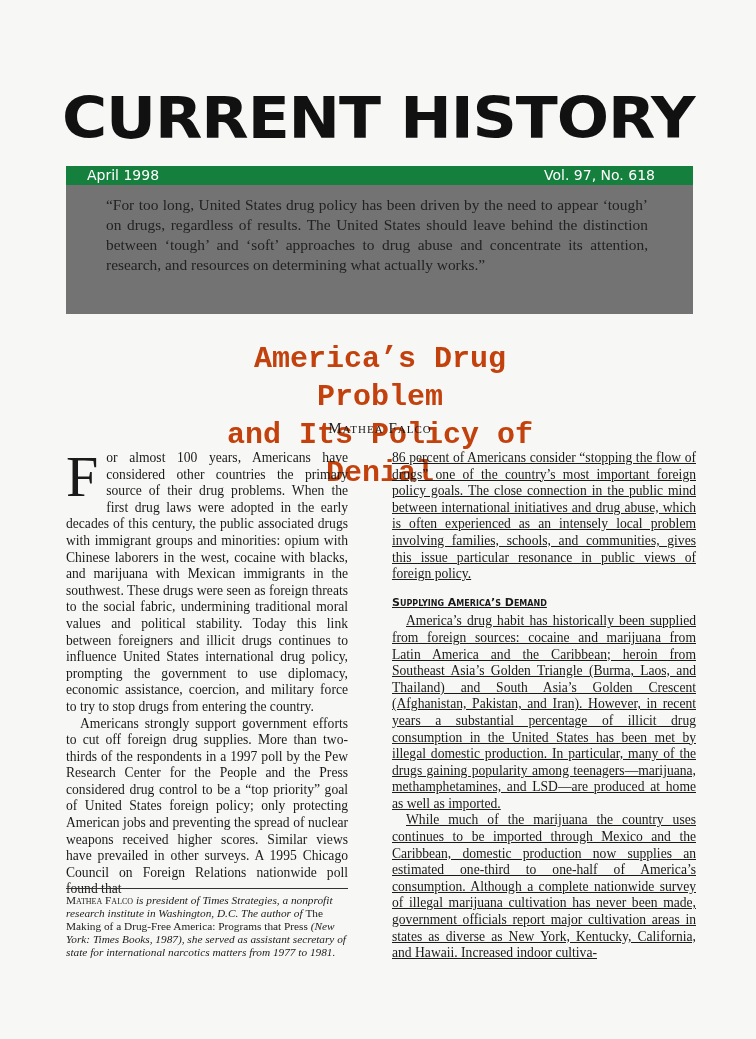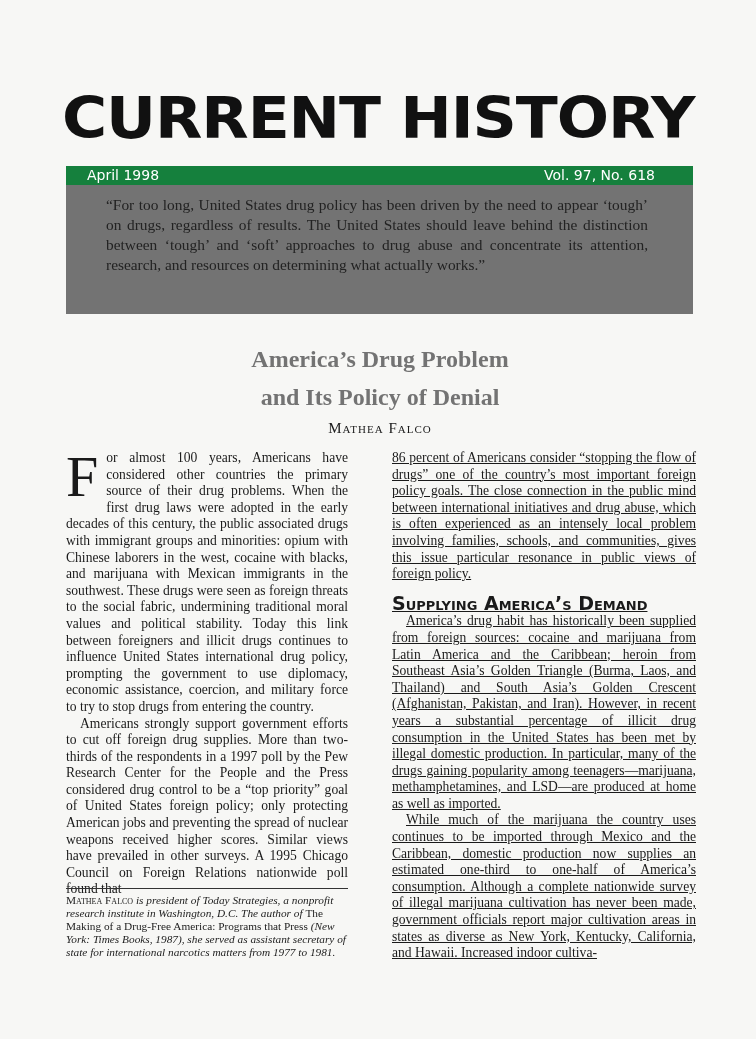--- a/index.html
+++ b/index.html
@@ -30,22 +30,22 @@
     background: #737373;
   }
   .quote-box p {
     margin: 0; position: absolute; left: 40px; top: 10px; width: 542px;
     font-family: "Liberation Serif", "DejaVu Serif", serif;
     font-size: 15.4px; line-height: 20px; text-align: justify; color: #222;
   }
   .title {
     position: absolute; left: 190px; top: 340px; width: 380px;
     text-align: center;
-    font-family: Liberation Serif, serif; font-weight: bold;
-    font-size: 24px; line-height: 38px; color: #737373;
+    font-family: Liberation Mono, monospace; font-weight: bold;
+    font-size: 30px; line-height: 38px; color: #c2410c;
   }
   .byline {
     position: absolute; left: 190px; top: 420px; width: 380px;
     text-align: center; font-family: "Liberation Serif", serif;
     font-size: 15px; font-variant: small-caps; letter-spacing: 1px;
   }
   .col {
     position: absolute; top: 450px;
     font-family: "Liberation Serif", "DejaVu Serif", serif;
     font-size: 13.6px; line-height: 16.6px; text-align: justify; color: #1a1a1a;
@@ -63,21 +63,21 @@
     background: #333;
   }
   .footnote {
     position: absolute; left: 66px; top: 894px; width: 282px;
     font-family: "Liberation Serif", serif; font-size: 11.3px; line-height: 13px;
     font-style: italic; color: #222;
   }
   .footnote .sc { font-style: normal; font-variant: small-caps; }
   .section-head {
     font-family: "DejaVu Sans", "Liberation Sans", sans-serif;
-    font-weight: bold; font-variant: small-caps; font-size: 19px;
+    font-weight: bold; font-variant: small-caps; font-size: 11px;
     margin: 12px 0 2px 0 !important; text-align: left;
   }
 </style>
 </head>
 <body>
 
 <div class="masthead">CURRENT HISTORY</div>
 
 <div class="black-bar">
   <span class="date">April 1998</span>
@@ -94,21 +94,21 @@
 </div>
 <div class="byline">Mathea Falco</div>
 
 <div class="col col-left">
   <p><span class="dropcap">F</span><span>or almost 100 years, Americans have considered other countries the primary source of their drug problems. When the first drug laws were adopted in the early decades of this century, the public associated drugs with immigrant groups and minorities: opium with Chinese laborers in the west, cocaine with blacks, and marijuana with Mexican immigrants in the southwest. These drugs were seen as foreign threats to the social fabric, undermining traditional moral values and political stability. Today this link between foreigners and illicit drugs continues to influence United States international drug policy, prompting the government to use diplomacy, economic assistance, coercion, and military force to try to stop drugs from entering the country.</span></p>
   <p class="indent">Americans strongly support government efforts to cut off foreign drug supplies. More than two-thirds of the respondents in a 1997 poll by the Pew Research Center for the People and the Press considered drug control to be a “top priority” goal of United States foreign policy; only protecting American jobs and preventing the spread of nuclear weapons received higher scores. Similar views have prevailed in other surveys. A 1995 Chicago Council on Foreign Relations nationwide poll found that</p>
 </div>
 
 <div class="rule"></div>
 <div class="footnote">
-  <span class="sc">Mathea Falco</span><span> is president of Today Strategies, a nonprofit research institute in Washington, D.C. The author of </span><span style="font-style:normal">The Making of a Drug-Free America: Programs that Press</span><span> (New York: Times Books, 1987), she served as assistant secretary of state for international narcotics matters from 1977 to 1981.</span>
+  <span class="sc">Mathea Falco</span><span> is president of Times Strategies, a nonprofit research institute in Washington, D.C. The author of </span><span style="font-style:normal">The Making of a Drug-Free America: Programs that Press</span><span> (New York: Times Books, 1987), she served as assistant secretary of state for international narcotics matters from 1977 to 1981.</span>
 </div>
 
 <div class="col col-right">
   <p>86 percent of Americans consider “stopping the flow of drugs” one of the country’s most important foreign policy goals. The close connection in the public mind between international initiatives and drug abuse, which is often experienced as an intensely local problem involving families, schools, and communities, gives this issue particular resonance in public views of foreign policy.</p>
   <p class="section-head">Supplying America’s Demand</p>
   <p class="indent">America’s drug habit has historically been supplied from foreign sources: cocaine and marijuana from Latin America and the Caribbean; heroin from Southeast Asia’s Golden Triangle (Burma, Laos, and Thailand) and South Asia’s Golden Crescent (Afghanistan, Pakistan, and Iran). However, in recent years a substantial percentage of illicit drug consumption in the United States has been met by illegal domestic production. In particular, many of the drugs gaining popularity among teenagers—marijuana, methamphetamines, and LSD—are produced at home as well as imported.</p>
   <p class="indent">While much of the marijuana the country uses continues to be imported through Mexico and the Caribbean, domestic production now supplies an estimated one-third to one-half of America’s consumption. Although a complete nationwide survey of illegal marijuana cultivation has never been made, government officials report major cultivation areas in states as diverse as New York, Kentucky, California, and Hawaii. Increased indoor cultiva-</p>
 </div>
 
 </body></html>

